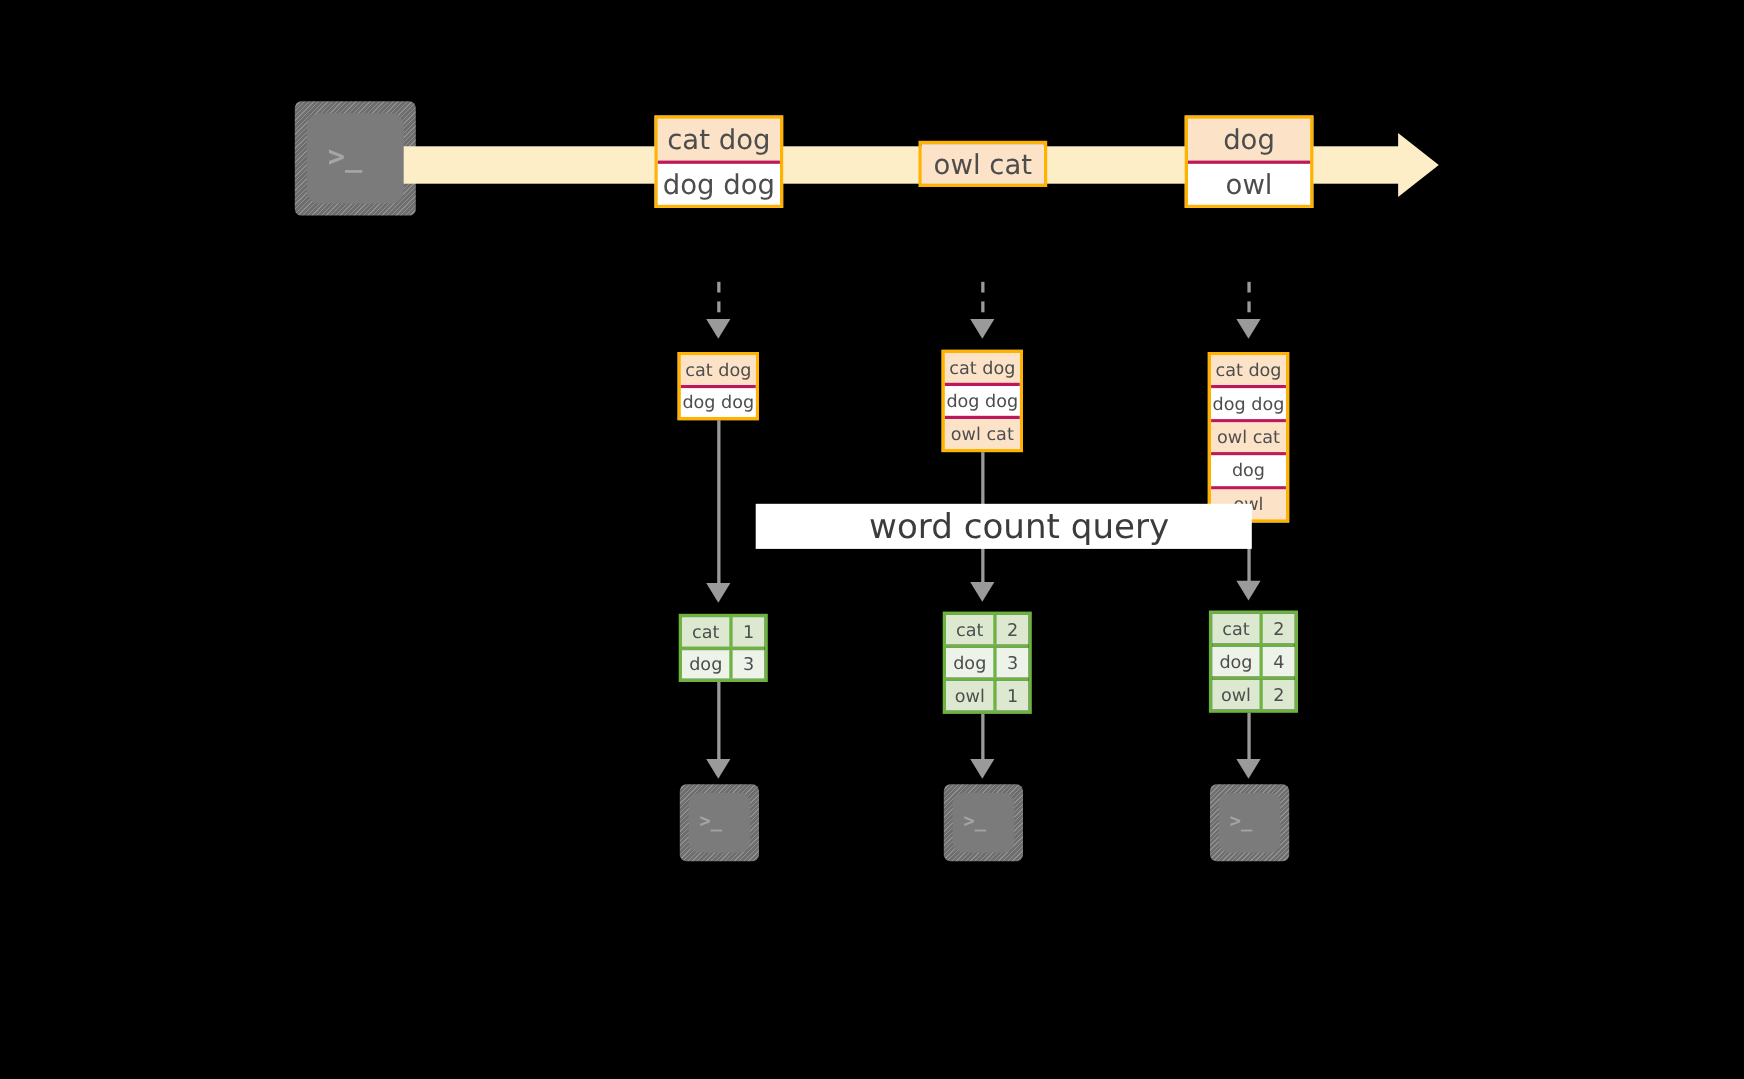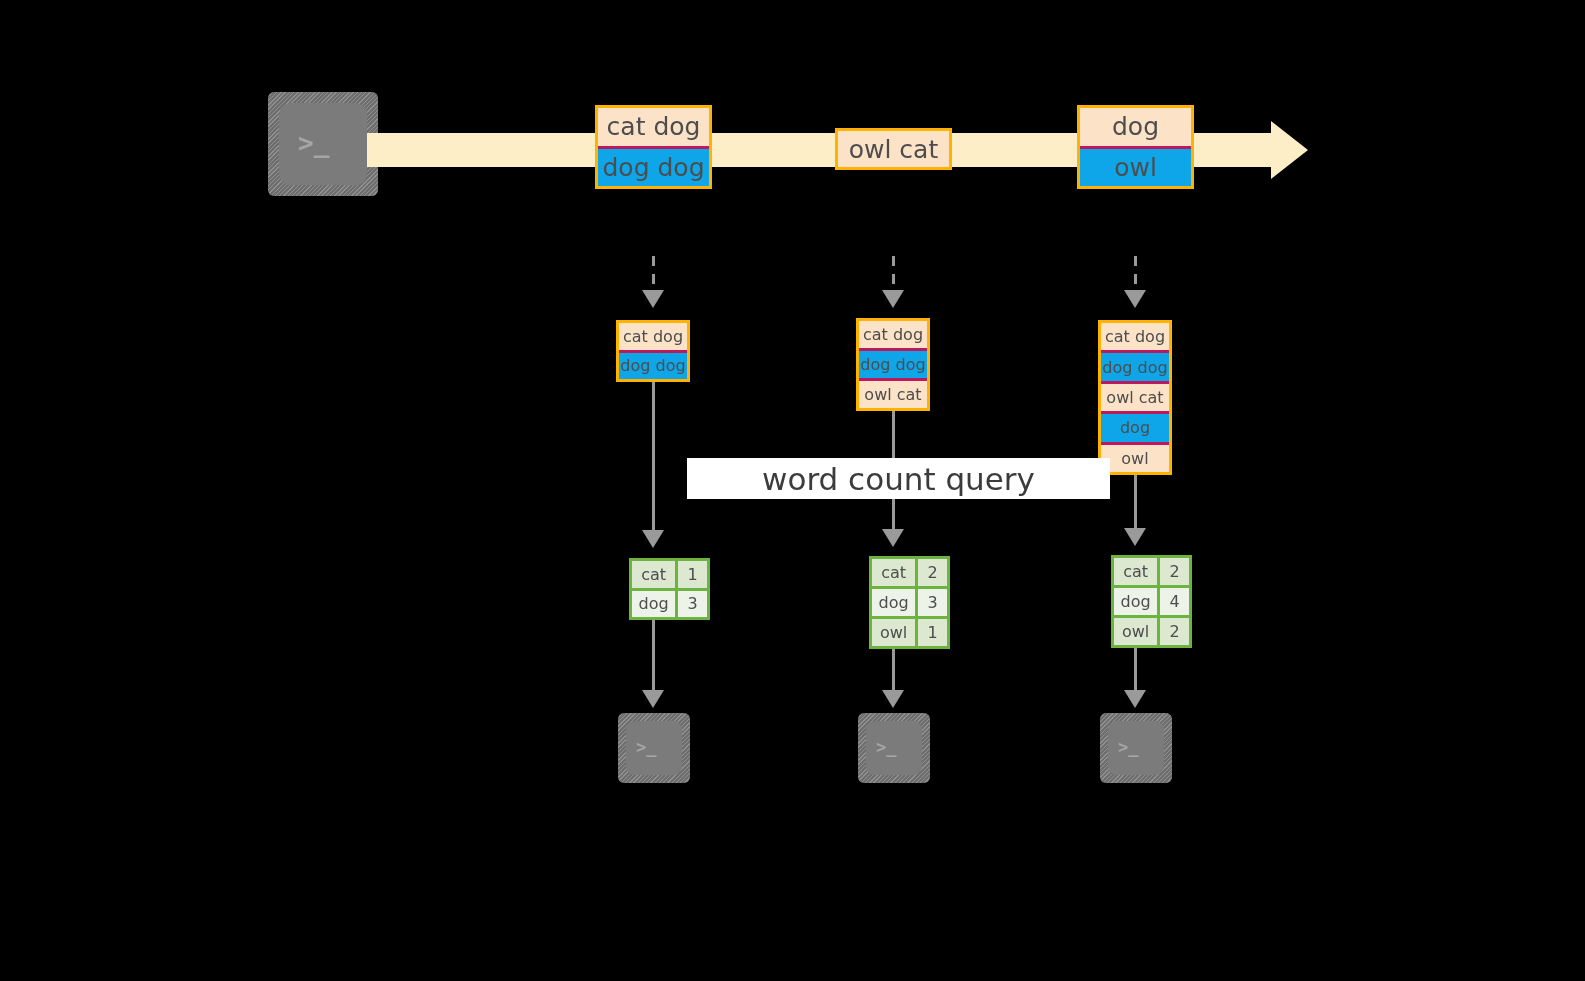--- a/index.html
+++ b/index.html
@@ -73,33 +73,32 @@
     display: flex;
     align-items: center;
     justify-content: center;
     color: #4d4d4d;
     white-space: nowrap;
     flex: 1 1 0;
     border-bottom: 3px solid #be185d;
   }
   .obox .row:last-child { border-bottom: none; }
   .obox .row.shade-a { background: #fce3c8; }
-  .obox .row.shade-b { background: #0ea5e9; }
+  .obox .row.shade-b { background: #ffffff; }
 
   .obox.big .row { font-size: 25px; }
   .obox.small .row { font-size: 16px; }
 
   
   .gbox {
     position: absolute;
     box-sizing: border-box;
     border: 3px solid #6cb33f;
     display: flex;
     flex-direction: column;
-    margin-left: 12px;
   }
   .gbox .grow {
     display: flex;
     flex: 1 1 0;
     border-bottom: 3px solid #6cb33f;
   }
   .gbox .grow:last-child { border-bottom: none; }
   .gbox .gcell {
     box-sizing: border-box;
     display: flex;
@@ -145,20 +144,21 @@
   
   .query-label {
     position: absolute;
     background: #ffffff;
     display: flex;
     align-items: center;
     justify-content: center;
     color: #3c3c3c;
     font-size: 31px;
     white-space: nowrap;
+    padding-left: 28px;
   }
 </style>
 </head>
 <body>
 
 <div id="canvas">
 
   <div class="terminal" style="left:268px; top:92px; width:110px; height:104px;">
     <div class="hatch"></div>
     <div class="face" style="left:11px; top:11px; right:11px; bottom:11px;"></div>

